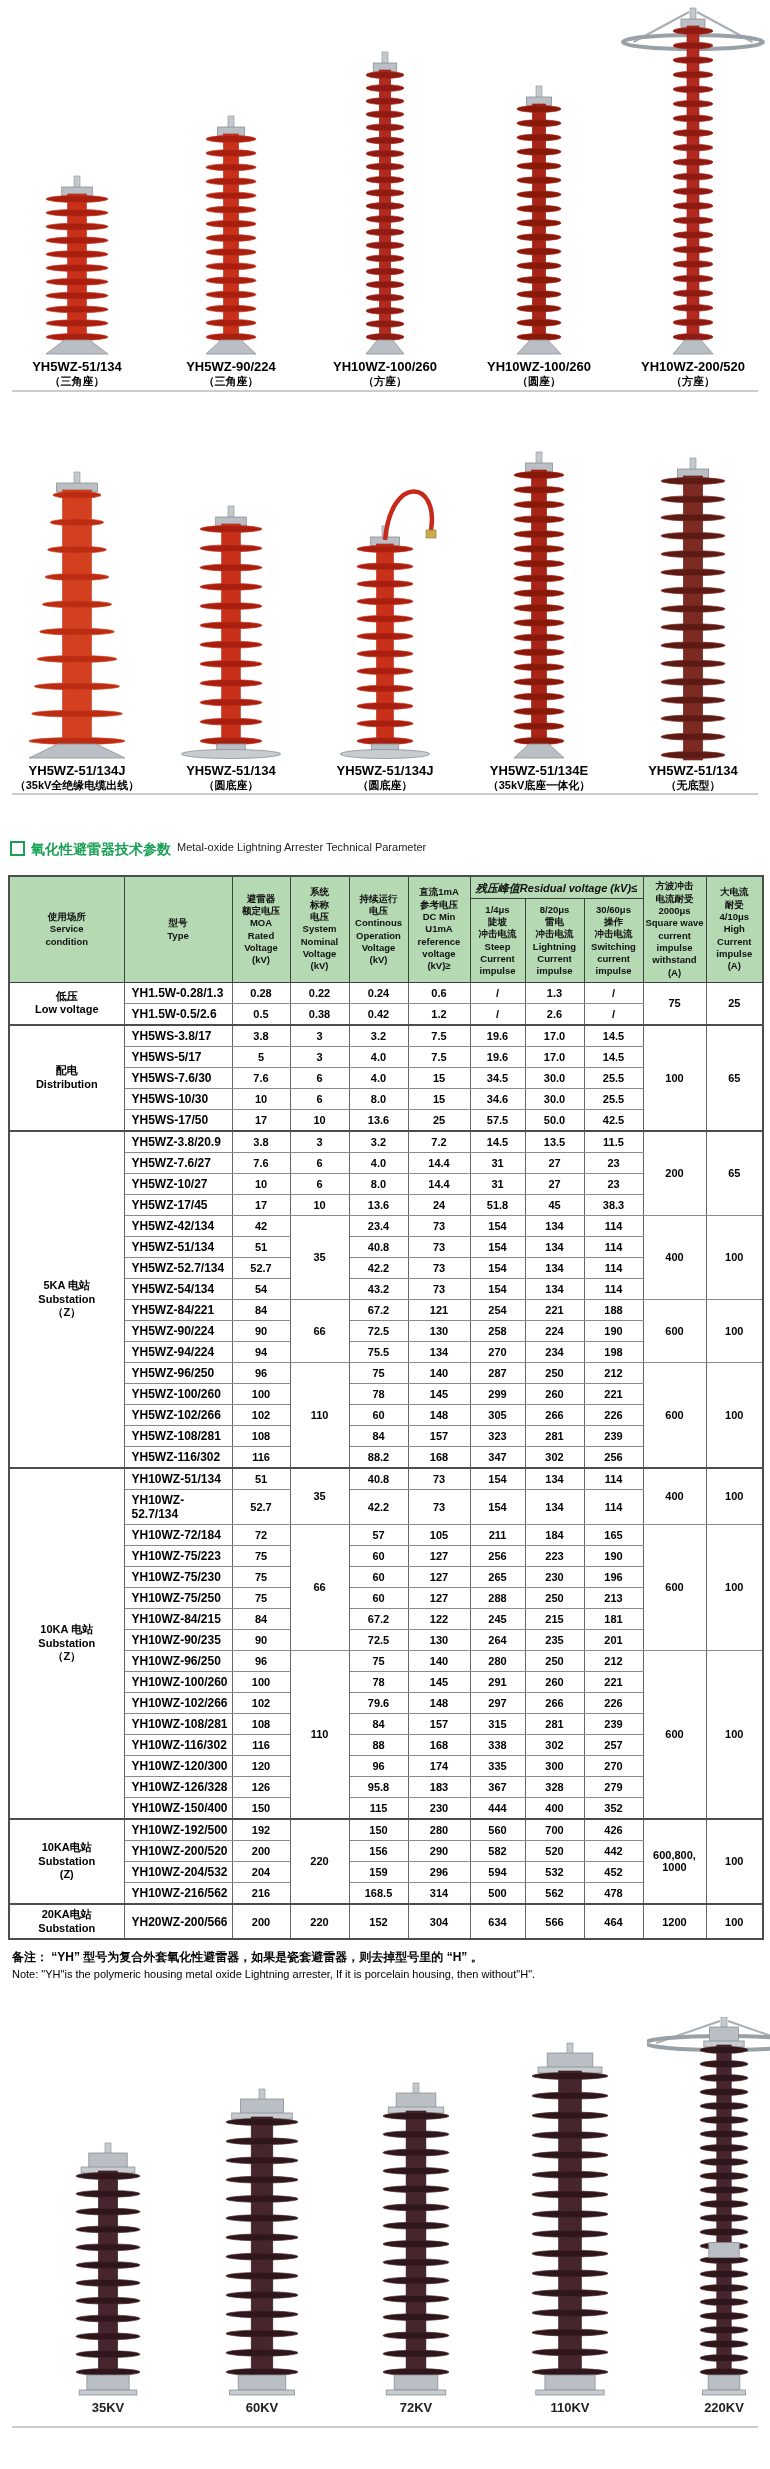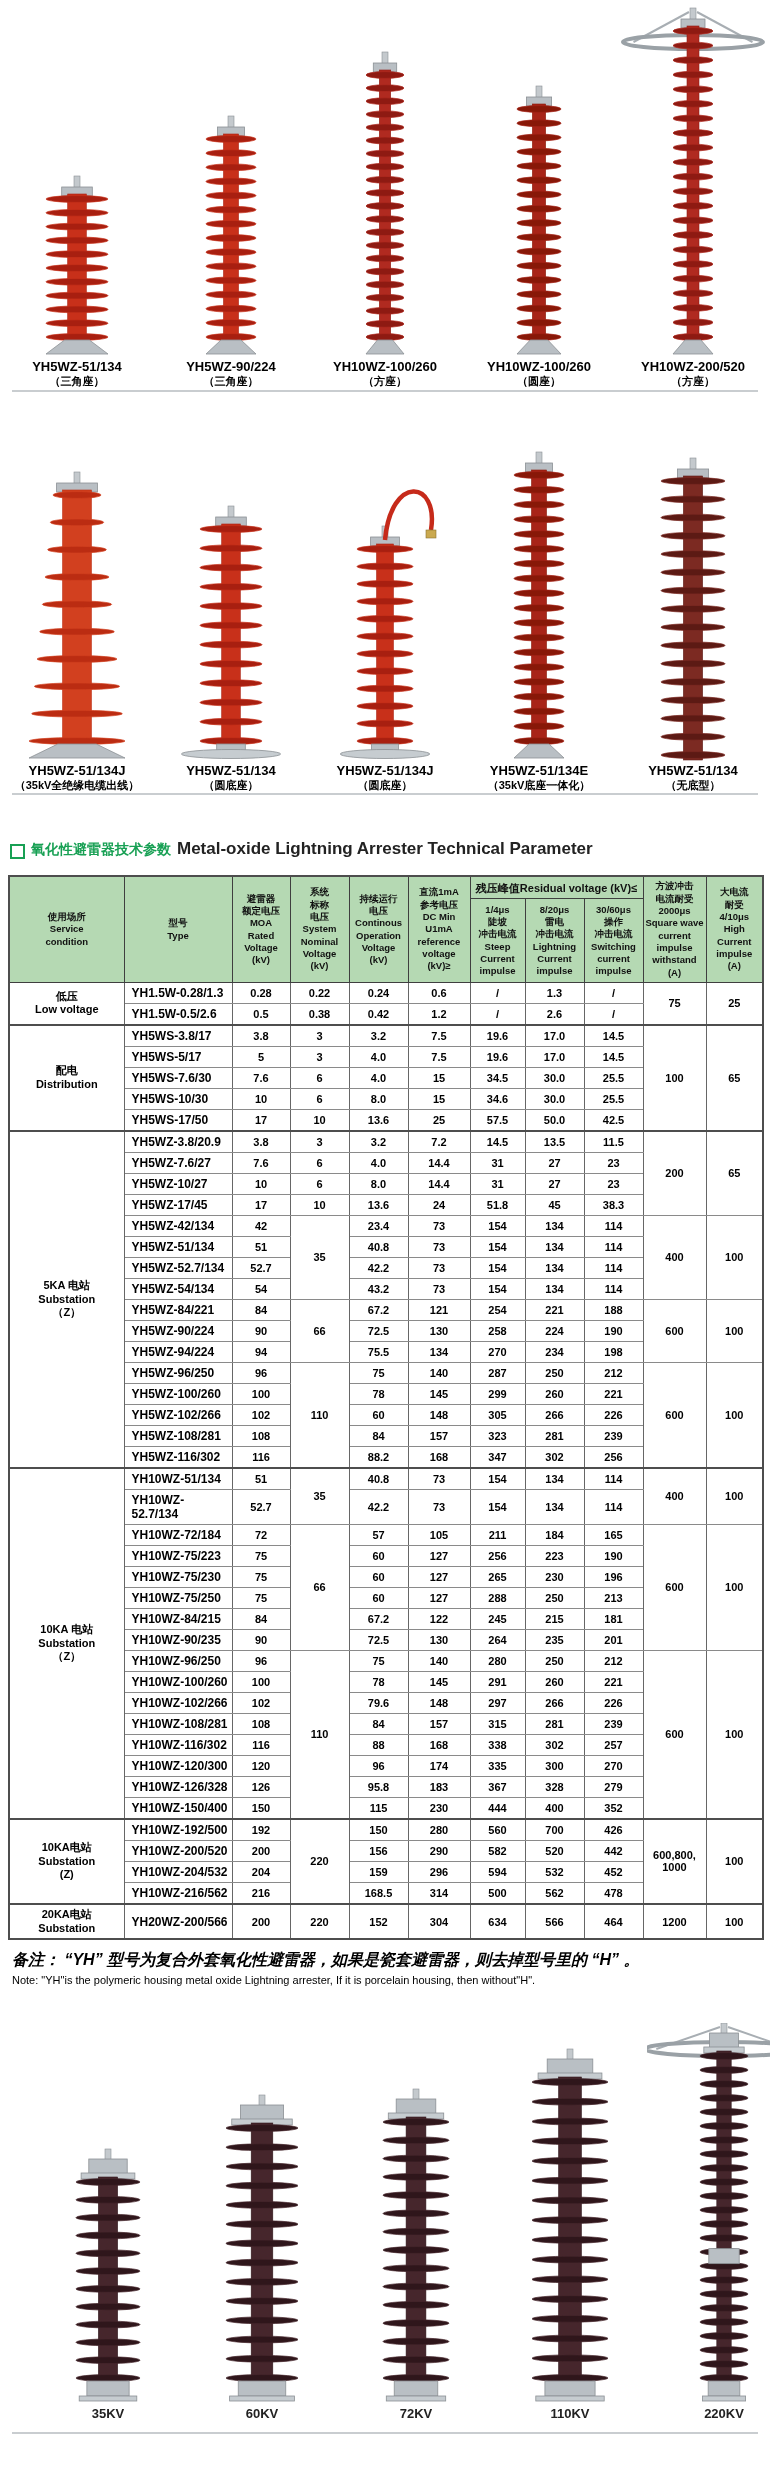--- a/index.html
+++ b/index.html
@@ -7,38 +7,38 @@
        font-family:"Liberation Sans","DejaVu Sans",sans-serif;color:#111;}
   .prod-row{display:flex;justify-content:space-between;}
   .prod-col{width:154px;display:flex;flex-direction:column;align-items:center;justify-content:flex-end;}
   .prod-label{text-align:center;font-weight:bold;line-height:1.15;margin-top:2px;}
   .prod-label .model{font-size:13px;color:#000;}
   .prod-label .sub{font-size:11px;color:#000;}
   .prod-label .kv{font-size:13px;color:#222;}
   .divider{height:2px;background:#c9cdd0;margin:2px 12px 0 12px;}
   #sect-top{padding-top:6px;}
   #sect-mid{padding-top:40px;}
-  #sect-title{margin:46px 0 12px 10px;display:flex;align-items:flex-end;height:18px;}
+  #sect-title{margin:46px 0 12px 10px;display:flex;align-items:flex-start;height:18px;}
   #sect-title .chk{width:11px;height:11px;border:2px solid #18a054;margin-right:6px;flex:0 0 auto;}
   #sect-title .cn{color:#18a054;font-weight:bold;font-size:14px;margin-right:6px;}
-  #sect-title .en{color:#222;font-weight:bold;font-size:17px;}
+  #sect-title .en{color:#222;font-weight:normal;font-size:11px;}
   #tbl-wrap{margin:16px 8px 0 8px;}
   table{border-collapse:collapse;width:754px;table-layout:fixed;}
   th{background:#b5d9b3;border:1px solid #3f3f3f;font-size:9.5px;font-weight:bold;
      color:#111;white-space:pre-line;padding:3px 1px;line-height:1.3;vertical-align:middle;}
-  th.res-span{font-size:11px;}
+  th.res-span{font-size:11px;font-style:italic;}
   tbody td{border:1px solid #8a8a8a;border-left:1px solid #666;border-right:1px solid #666;
      text-align:center;vertical-align:middle;font-size:11px;font-weight:bold;color:#000;
      height:14px;padding:3px 2px;white-space:pre-line;background:#fff;}
   tbody td.model{text-align:left;padding-left:7px;font-size:12px;}
   tbody td.service{font-size:11px;line-height:1.25;margin-top:39px;}
   tbody tr.hb td{border-top:2px solid #4d4d4d;}
   table{border:2px solid #4d4d4d;}
   #notes{margin:8px 12px 0 12px;line-height:1.5;}
-  #notes .cn{font-size:16px;font-weight:bold;color:#000;font-style:italic;}
+  #notes .cn{font-size:12px;font-weight:bold;color:#000;}
   #notes .en{font-size:11px;color:#000;}
   #sect-bottom{margin-top:34px;padding-left:31px;}
 </style>
 </head>
 <body>
 
 <div id="sect-top" class="prod-row">
     <div class="prod-col">
       <svg width="154" height="352" viewBox="0 0 154 352">
         <rect x="74" y="170" width="6" height="12" fill="#c4c9cd" stroke="#8b9094" stroke-width="0.6"></rect>

